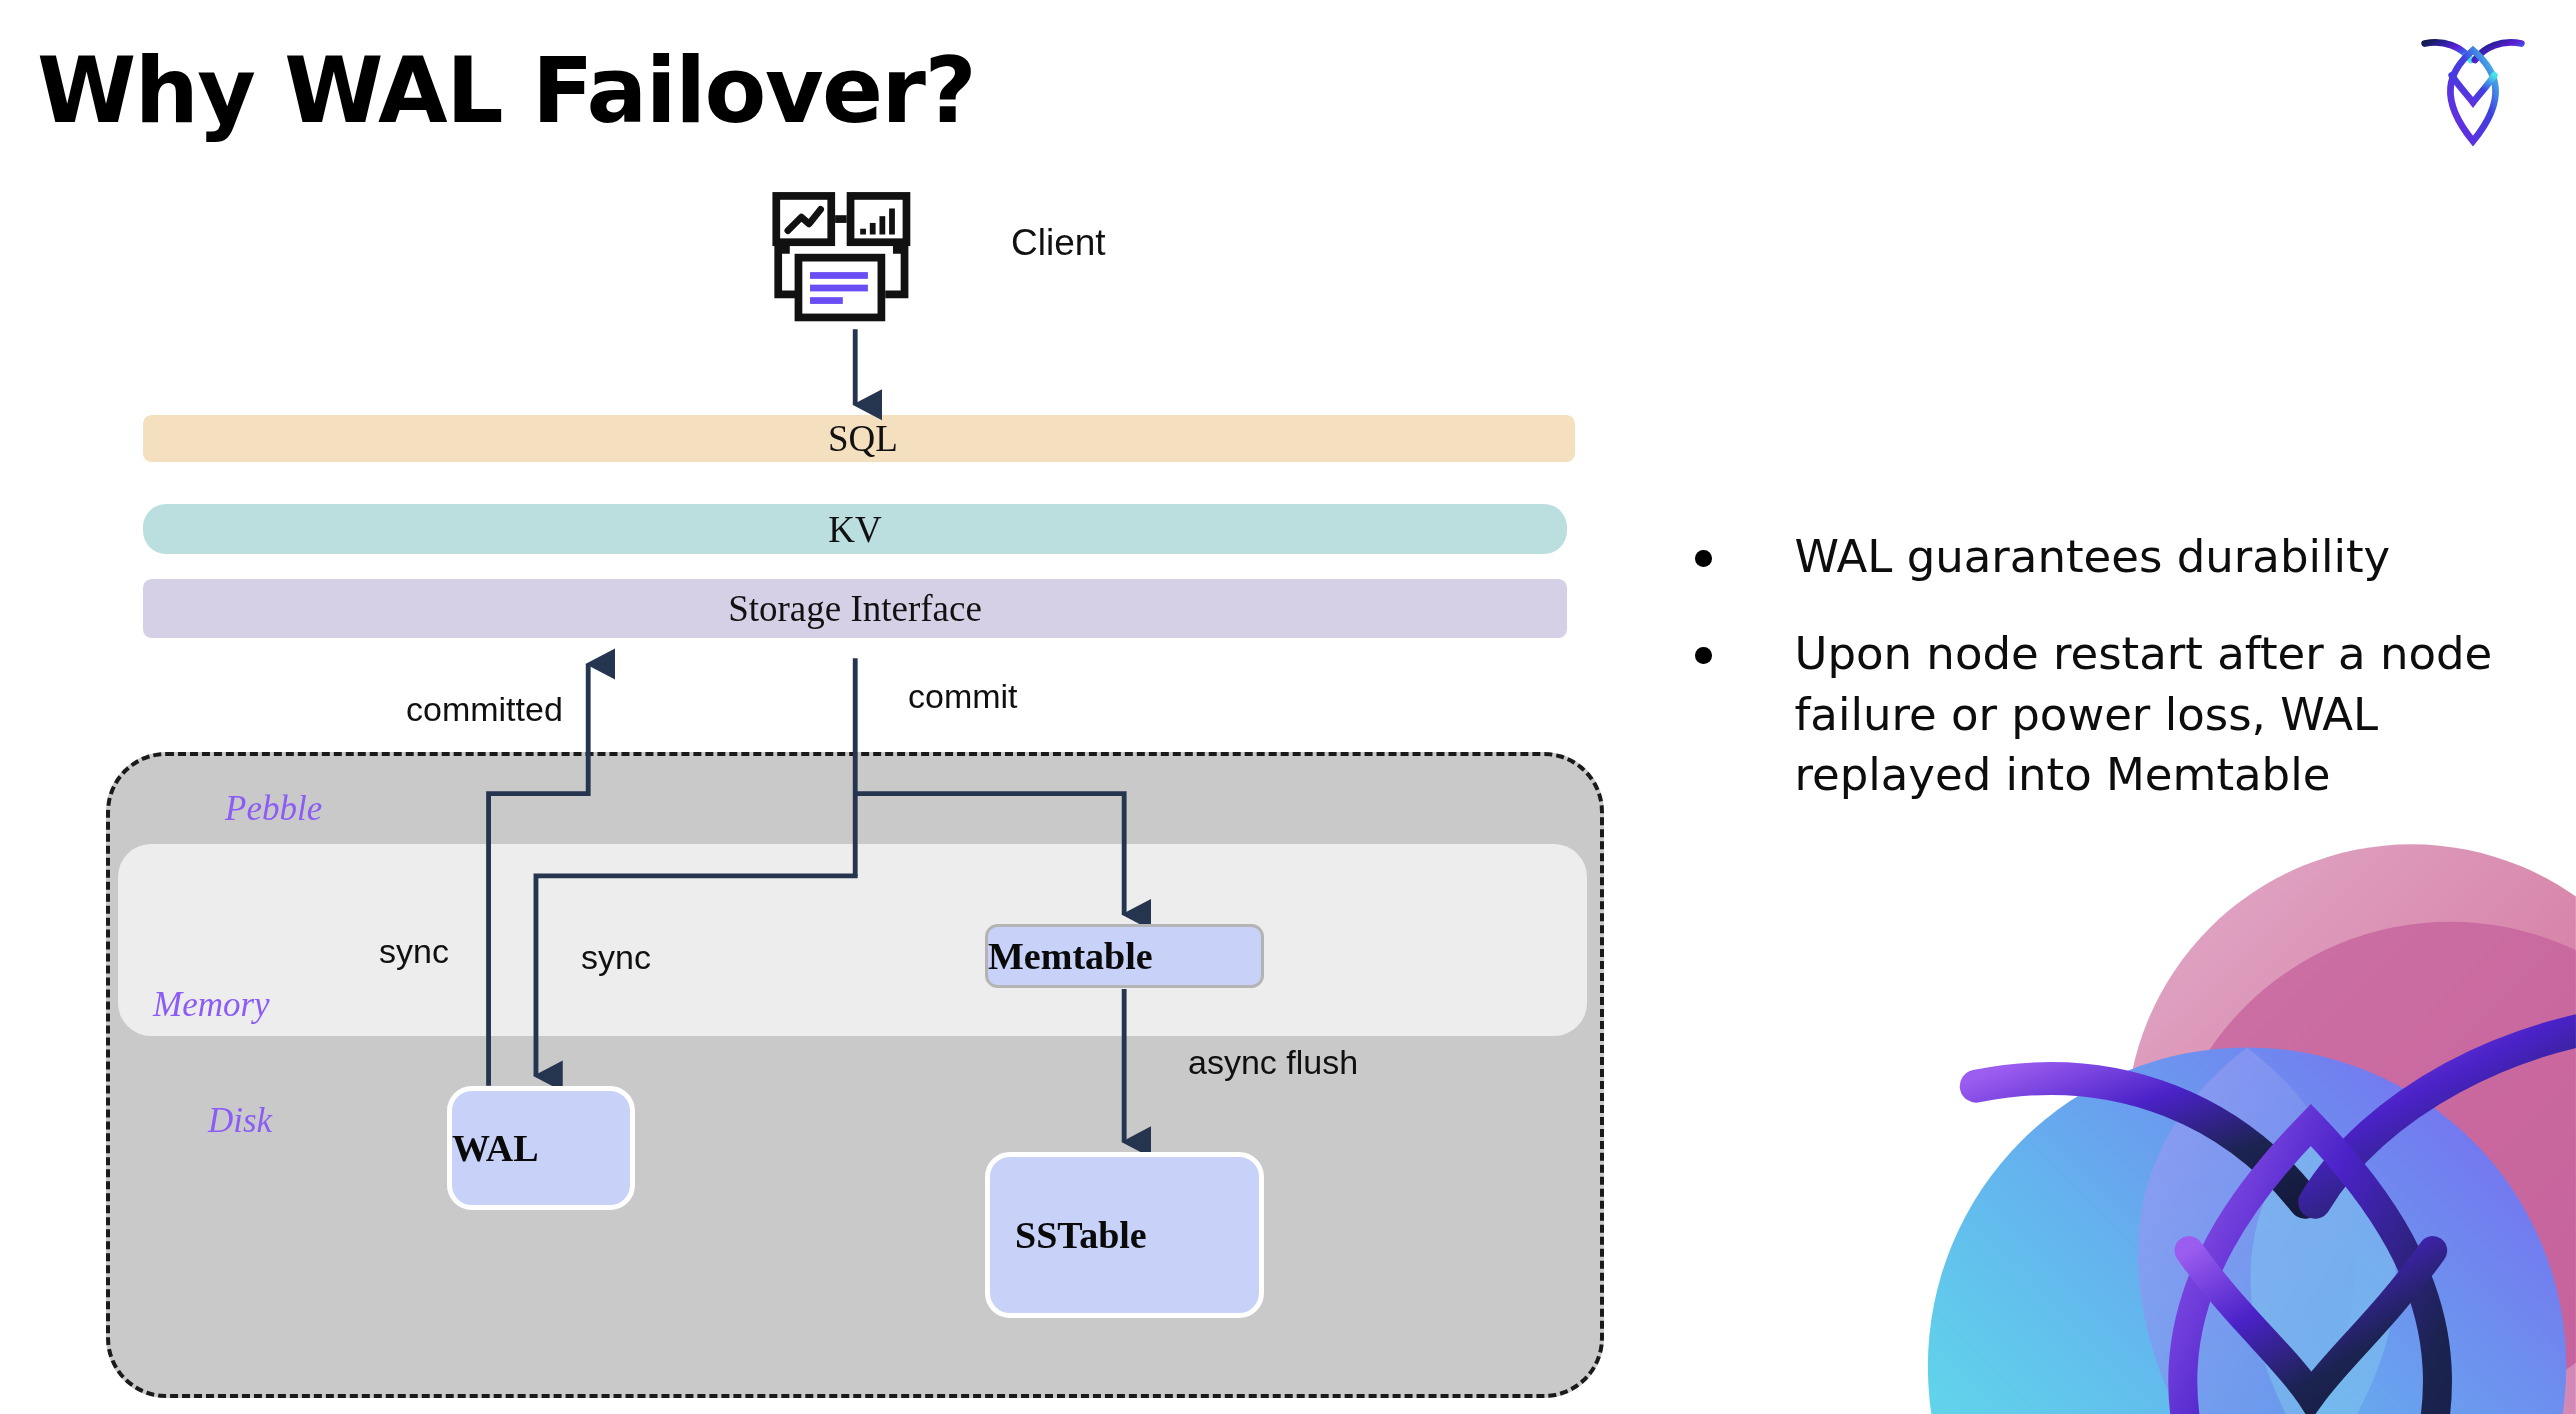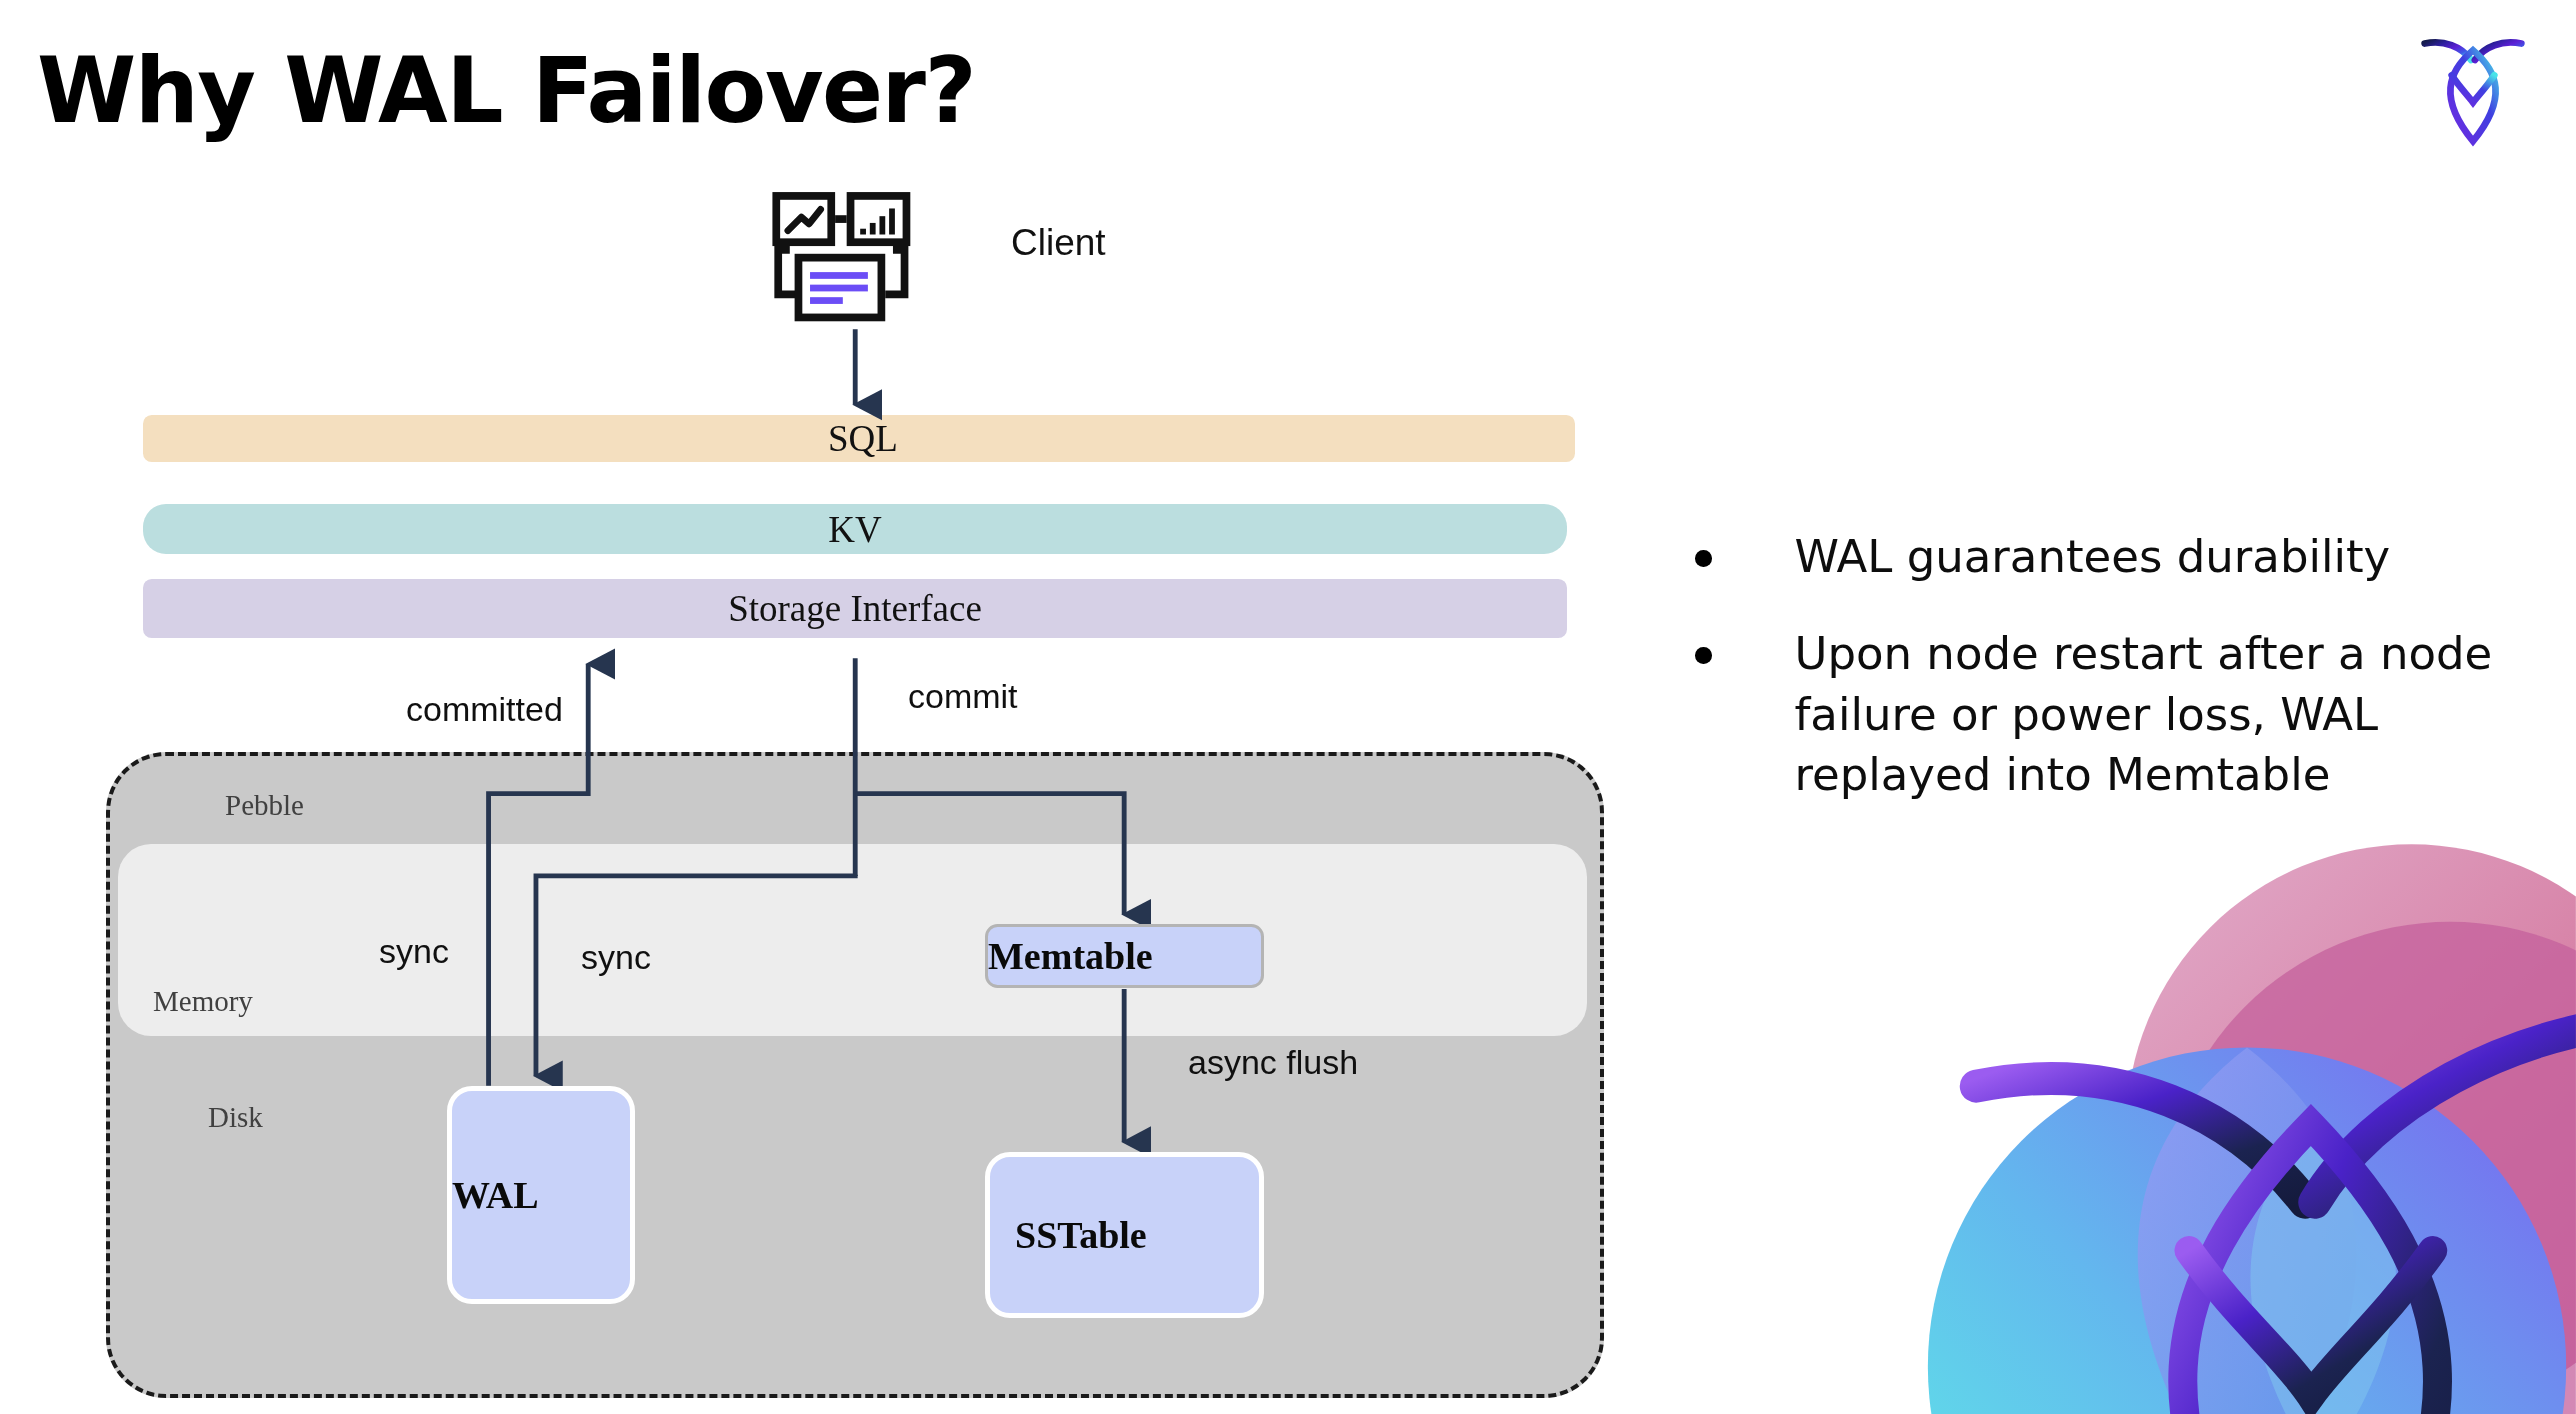--- a/index.html
+++ b/index.html
@@ -93,43 +93,44 @@
     top: 844px;
     width: 1469px;
     height: 192px;
     background: #ededed;
     border-radius: 33px;
   }
 
   .zone-label {
     position: absolute;
     font-family: "Liberation Serif", serif;
-    font-size: 29px;
-    color: #404040;
+    font-size: 35px;
+    color: #8b5cf6;
     white-space: nowrap;
+    font-style: italic;
   }
   #label-pebble { left: 225px; top: 789px; }
   #label-memory { left: 153px; top: 985px; }
   #label-disk   { left: 208px; top: 1101px; text-align: center; }
 
   
   .node-box {
     position: absolute;
     background: #c8d2f9;
     display: flex;
     align-items: center;
     justify-content: flex-start;
     font-family: "Liberation Serif", serif;
     font-weight: 700;
     font-size: 38px;
     color: #0a0a0a;
     box-sizing: border-box;
   }
   #node-wal {
-    left: 447px; top: 1086px; width: 188px; height: 218px;
+    left: 447px; top: 1086px; width: 188px; height: 124px;
     border: 5.8px solid #ffffff; border-radius: 25px;
   }
   #node-memtable {
     left: 985px; top: 924px; width: 279px; height: 64px;
     border: 3.9px solid #b4b4b4; border-radius: 12.6px;
   }
   #node-sstable {
     left: 985px; top: 1152px; width: 279px; height: 166px;
     border: 5.8px solid #ffffff; border-radius: 25px; padding-left: 25px;
   }

